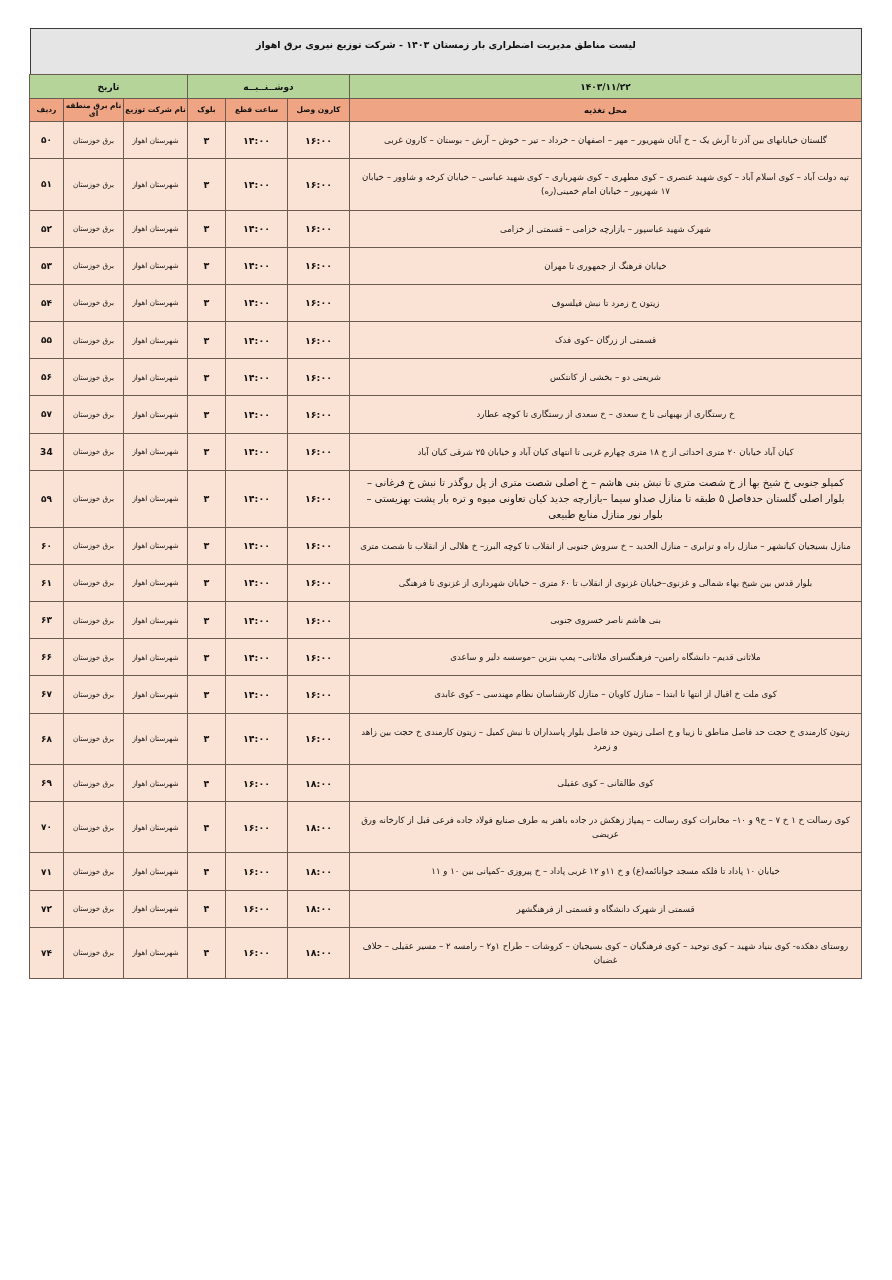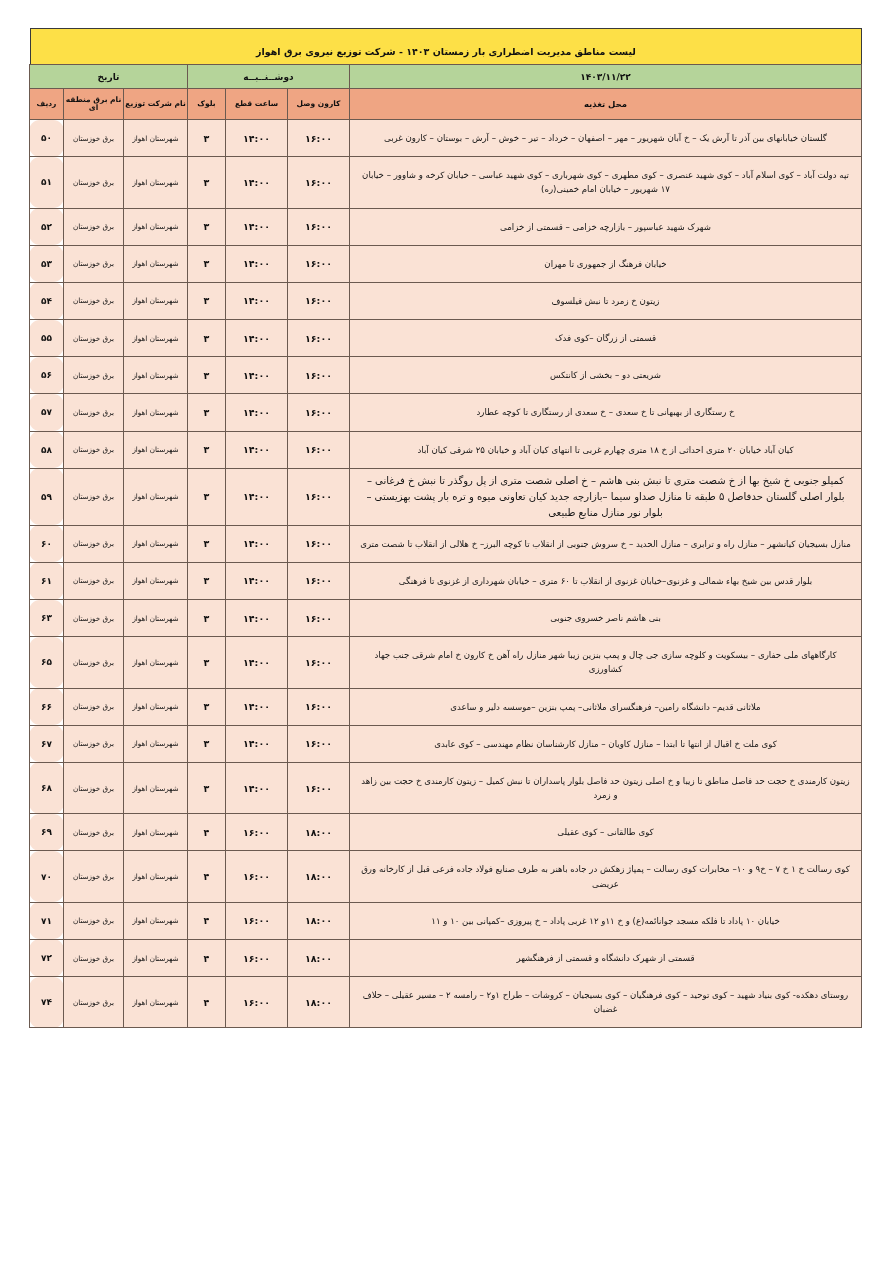--- a/index.html
+++ b/index.html
@@ -20,26 +20,26 @@
     width: 892px;
     height: 1280px;
     position: relative;
     background: #ffffff;
     box-sizing: border-box;
     padding: 28px 30px 0 30px;
   }
 
   
   .title-banner {
-    background: #fde047;
+    background: #e5e5e5;
     border: 1px solid #3a3a3a;
     border-bottom: none;
-    height: 36px;
+    height: 46px;
     display: flex;
-    align-items: center;
+    align-items: flex-start;
     justify-content: center;
     box-sizing: border-box;
   }
   .title-banner-text {
     font-size: 9.5px;
     font-weight: bold;
     color: #111111;
     letter-spacing: 0.1px;
     padding-top: 10px;
   }
@@ -66,39 +66,39 @@
     font-size: 9px;
     font-weight: bold;
     color: #111;
   }
   .hdr-green.date-val { letter-spacing: 0.4px; }
   .hdr-green.weekday  { letter-spacing: 4px; }
 
   
   .hdr-peach {
     background: #efa583;
-    height: 31px;
+    height: 23px;
     text-align: center;
     vertical-align: middle;
     font-size: 7.5px;
     font-weight: bold;
     color: #101010;
     line-height: 1.05;
   }
   .hdr-peach.wide { font-size: 8.5px; }
 
   
   td.cell {
     background: #fae2d5;
     text-align: center;
     vertical-align: middle;
     font-size: 8px;
     color: #111;
   }
-  td.cell.num   { font-size: 9px; font-weight: bold; letter-spacing: 0.3px; border-radius: 11px; }
+  td.cell.num   { font-size: 9px; font-weight: bold; letter-spacing: 0.3px; }
   td.cell.time  { font-size: 9.5px; font-weight: bold; letter-spacing: 0.3px; }
   td.cell.block { font-size: 9.5px; font-weight: bold; }
   td.cell.org   { font-size: 7.2px; }
   td.cell.loc {
     text-align: center;
     padding: 11px 9px;
     font-size: 8.6px;
     line-height: 1.65;
     color: #141414;
   }
@@ -225,21 +225,21 @@
           <td class="cell org">برق خوزستان</td>
           <td class="cell num">۵۷</td>
         </tr>
         <tr>
           <td class="cell loc">کیان آباد خیابان ۲۰ متری احداثی از خ ۱۸ متری چهارم غربی تا انتهای کیان آباد و خیابان ۲۵ شرقی کیان آباد</td>
           <td class="cell time">۱۶:۰۰</td>
           <td class="cell time">۱۴:۰۰</td>
           <td class="cell block">۳</td>
           <td class="cell org">شهرستان اهواز</td>
           <td class="cell org">برق خوزستان</td>
-          <td class="cell num">۵۸</td>
+          <td class="cell num">34</td>
         </tr>
         <tr>
           <td class="cell loc tiny">کمپلو جنوبی خ شیخ بها از خ شصت متری تا نبش بنی هاشم – خ اصلی شصت متری از پل روگذر تا نبش خ فرغانی – بلوار اصلی گلستان حدفاصل ۵ طبقه تا منازل صداو سیما –بازارچه جدید کیان تعاونی میوه و تره بار پشت بهزیستی – بلوار نور منازل منابع طبیعی</td>
           <td class="cell time">۱۶:۰۰</td>
           <td class="cell time">۱۴:۰۰</td>
           <td class="cell block">۳</td>
           <td class="cell org">شهرستان اهواز</td>
           <td class="cell org">برق خوزستان</td>
           <td class="cell num">۵۹</td>
         </tr>
@@ -262,29 +262,20 @@
           <td class="cell num">۶۱</td>
         </tr>
         <tr>
           <td class="cell loc">بنی هاشم ناصر خسروی جنوبی</td>
           <td class="cell time">۱۶:۰۰</td>
           <td class="cell time">۱۴:۰۰</td>
           <td class="cell block">۳</td>
           <td class="cell org">شهرستان اهواز</td>
           <td class="cell org">برق خوزستان</td>
           <td class="cell num">۶۳</td>
-        </tr>
-        <tr>
-          <td class="cell loc">کارگاههای ملی حفاری – بیسکویت و کلوچه سازی جی چال و پمپ بنزین زیبا شهر منازل راه آهن خ کارون خ امام شرقی جنب جهاد کشاورزی</td>
-          <td class="cell time">۱۶:۰۰</td>
-          <td class="cell time">۱۴:۰۰</td>
-          <td class="cell block">۳</td>
-          <td class="cell org">شهرستان اهواز</td>
-          <td class="cell org">برق خوزستان</td>
-          <td class="cell num">۶۵</td>
         </tr>
         <tr>
           <td class="cell loc">ملاثانی قدیم– دانشگاه رامین– فرهنگسرای ملاثانی– پمپ بنزین –موسسه دلیر و ساعدی</td>
           <td class="cell time">۱۶:۰۰</td>
           <td class="cell time">۱۴:۰۰</td>
           <td class="cell block">۳</td>
           <td class="cell org">شهرستان اهواز</td>
           <td class="cell org">برق خوزستان</td>
           <td class="cell num">۶۶</td>
         </tr>

